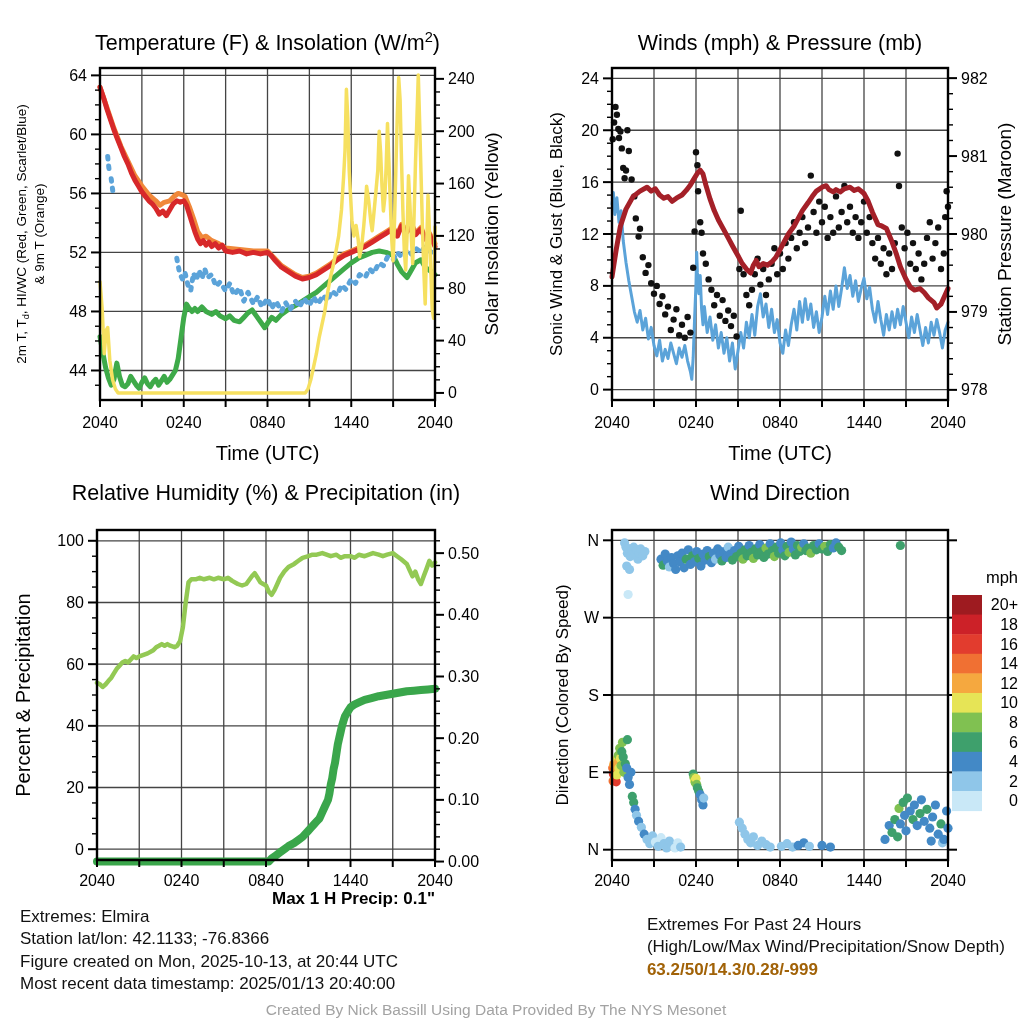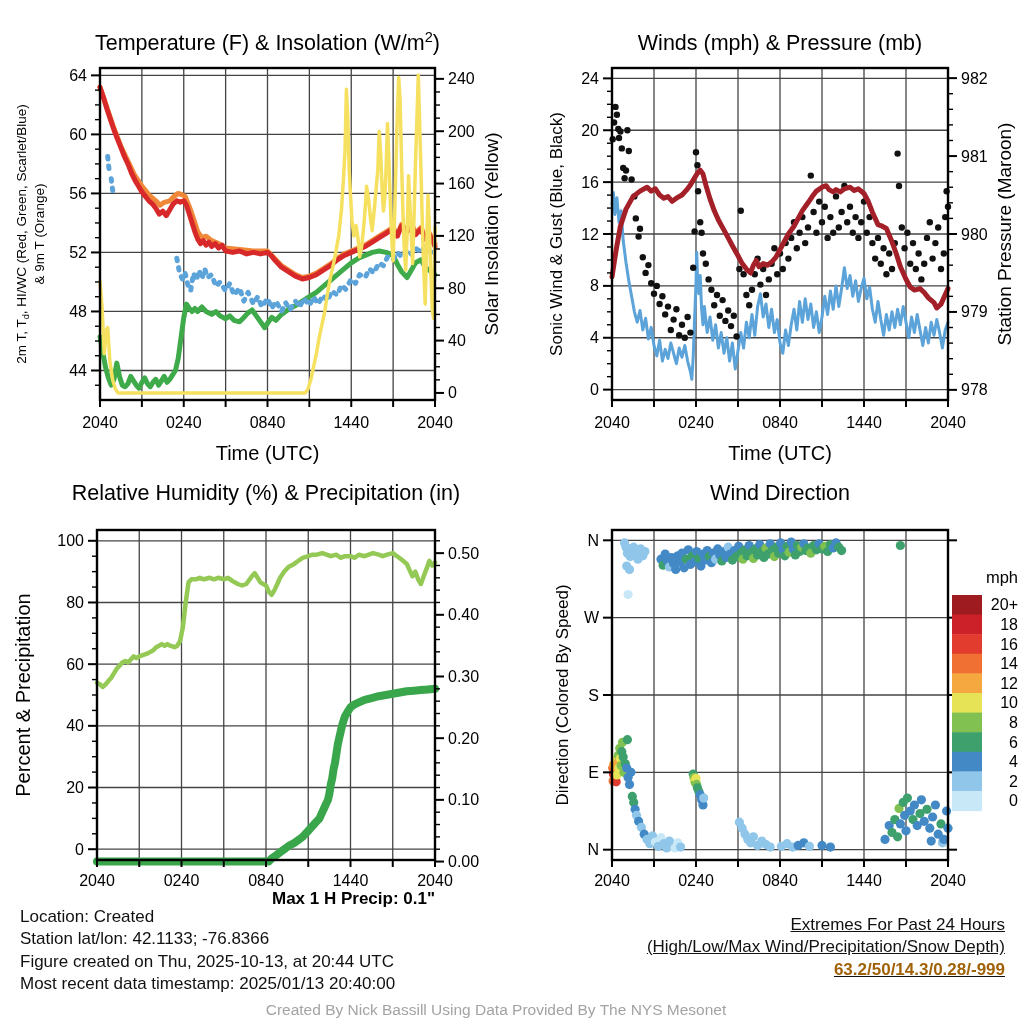--- a/index.html
+++ b/index.html
@@ -1,21 +1,21 @@
 <!DOCTYPE html>
 <html><head>
 <meta charset="utf-8">
 <style>
   html,body{margin:0;padding:0;background:#fff;}
   body{width:1024px;height:1024px;font-family:"Liberation Sans",sans-serif;}
   .stage{position:relative;width:1024px;height:1024px;overflow:hidden;background:#fff;}
   svg.chart{position:absolute;}
   svg text{font-family:"Liberation Sans",sans-serif;fill:#000;}
   .footer-left{position:absolute;left:20px;top:906px;font-size:17px;line-height:22.4px;color:#111;}
-  .footer-right{position:absolute;right:19px;top:914px;font-size:17px;line-height:22.4px;text-align:right;color:#111;text-decoration:underline;}
+  .footer-right{position:absolute;right:19px;top:914px;font-size:17px;line-height:22.4px;text-align:left;color:#111;}
   .extremes-values{font-weight:bold;}
   .credit{position:absolute;left:0;top:1001px;width:992px;text-align:center;font-size:15.5px;}
 </style>
 </head>
 <body>
 
 <div class="stage">
   <svg class="chart" style="left:0;top:0" width="512" height="468" viewBox="0 0 512 468">
       <line x1="100" y1="68" x2="100" y2="400" stroke="#444" stroke-width="1.3"></line>
       <line x1="141.875" y1="68" x2="141.875" y2="400" stroke="#444" stroke-width="1.3"></line>
@@ -719,23 +719,23 @@
       <rect x="440" y="283.8" width="30" height="20.1" fill="#4389c6"></rect>
       <text x="506" y="299.1" font-size="16" text-anchor="end">4</text>
       <rect x="440" y="303.4" width="30" height="20.1" fill="#8fc6e9"></rect>
       <text x="506" y="318.7" font-size="16" text-anchor="end">2</text>
       <rect x="440" y="323.0" width="30" height="20.1" fill="#c9e8f7"></rect>
       <text x="506" y="338.3" font-size="16" text-anchor="end">0</text>
       <text x="506" y="115" font-size="16.5" text-anchor="end">mph</text>
     </svg>
 
   <div class="footer-left">
-    <div>Location: Created</div>
+    <div>Extremes: Elmira</div>
     <div>Station lat/lon: 42.1133; -76.8366</div>
-    <div>Figure created on Thu, 2025-10-13, at 20:44 UTC</div>
+    <div>Figure created on Mon, 2025-10-13, at 20:44 UTC</div>
     <div>Most recent data timestamp: 2025/01/13 20:40:00</div>
   </div>
 
   <div class="footer-right">
     <div>Extremes For Past 24 Hours</div>
     <div>(High/Low/Max Wind/Precipitation/Snow Depth)</div>
     <div class="extremes-values" style="color: #a16207;">63.2/50/14.3/0.28/-999</div>
   </div>
 
   <div class="credit" style="color: rgb(163, 163, 163);">Created By Nick Bassill Using Data Provided By The NYS Mesonet</div>

